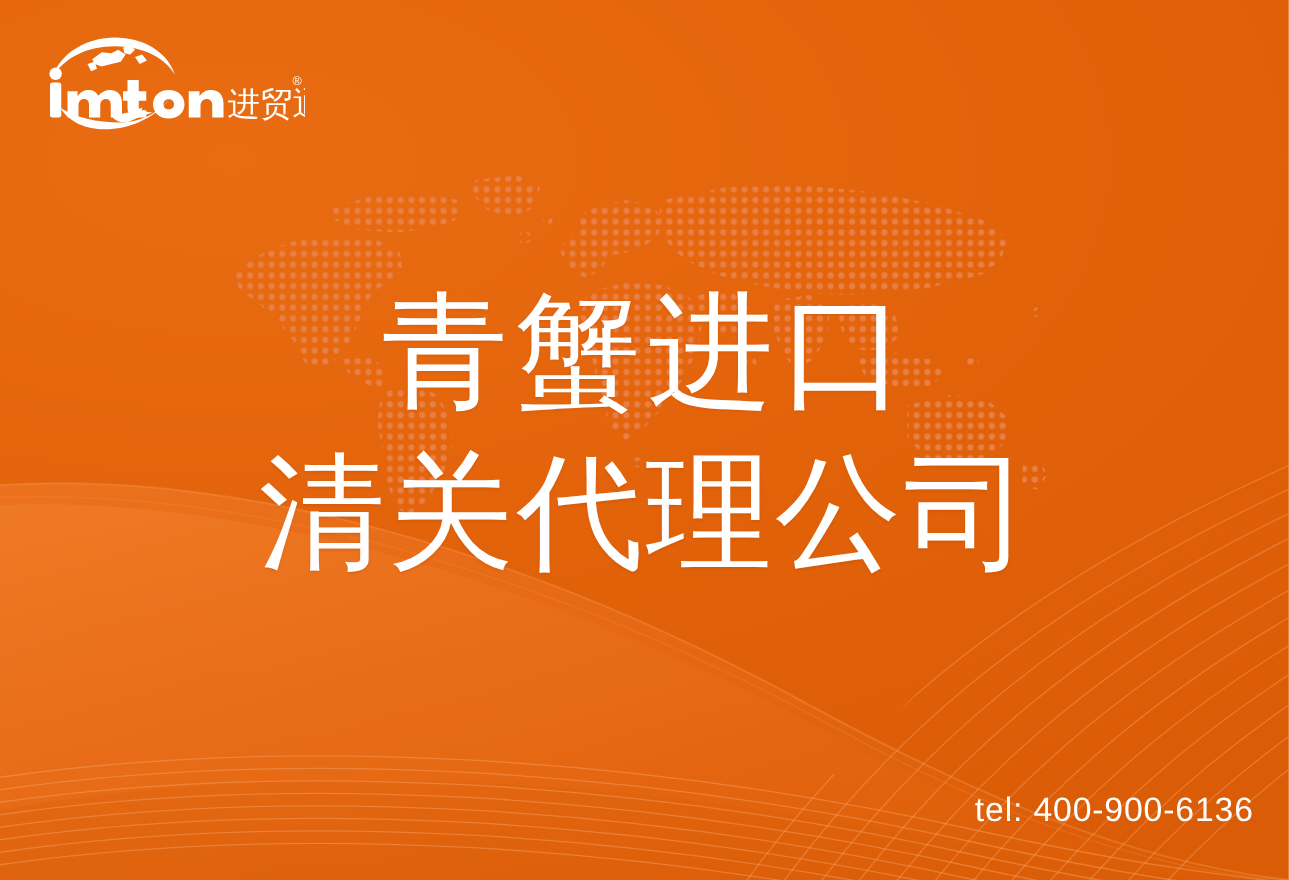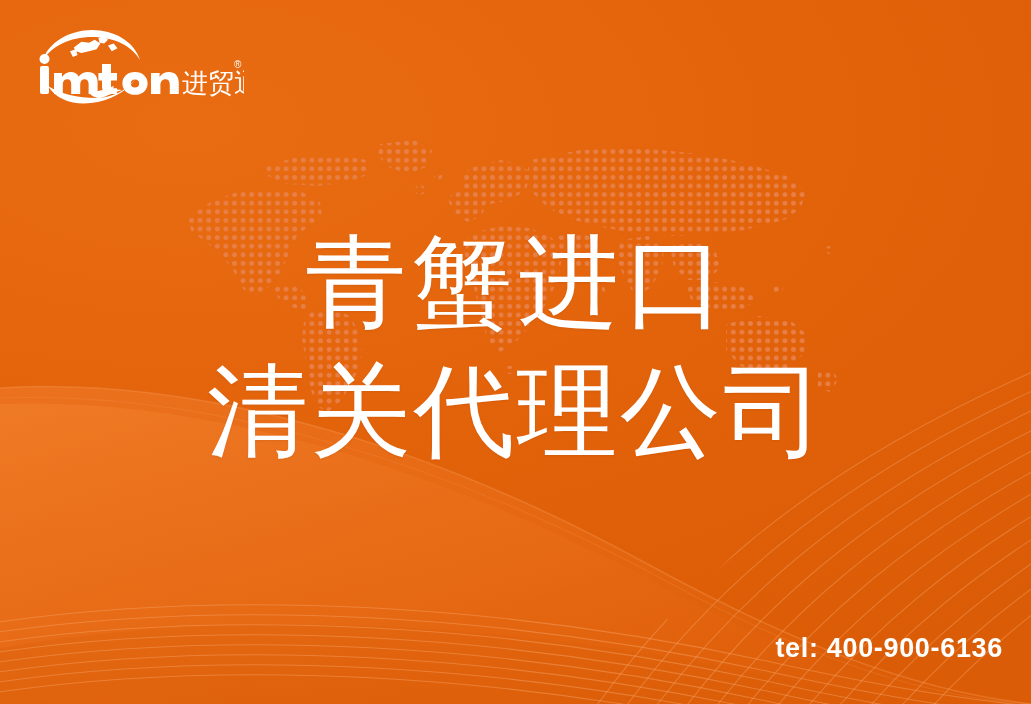--- a/index.html
+++ b/index.html
@@ -91,21 +91,21 @@
     margin-top: 20px;
   }
 
   
   .phone {
     position: absolute;
     right: 28px;
     bottom: 40px;
     color: #ffffff;
     font-size: 27px;
-    font-weight: 700;
+    font-weight: 400;
     letter-spacing: 0.025em;
     white-space: nowrap;
   }
 </style>
 </head>
 <body>
 
 <div id="banner">
 
   <div class="base-wash"></div>

